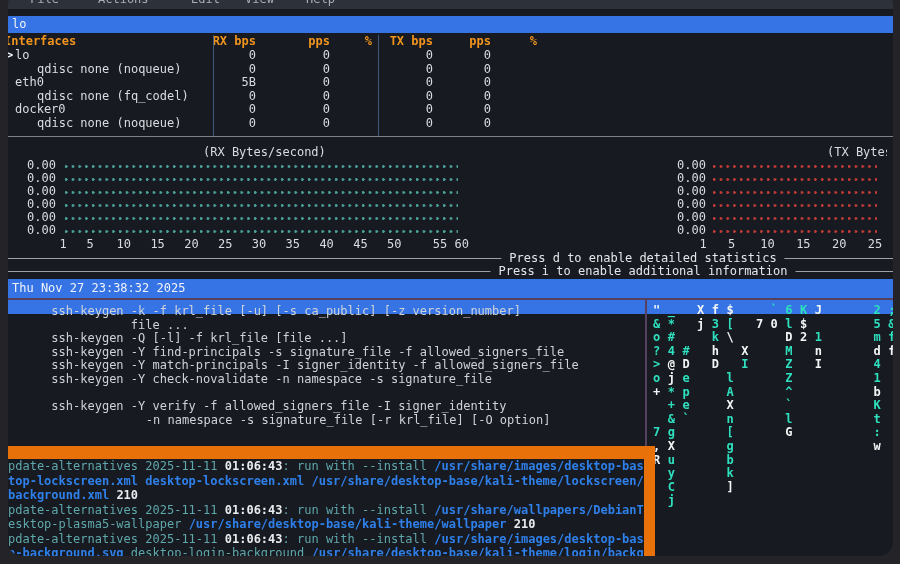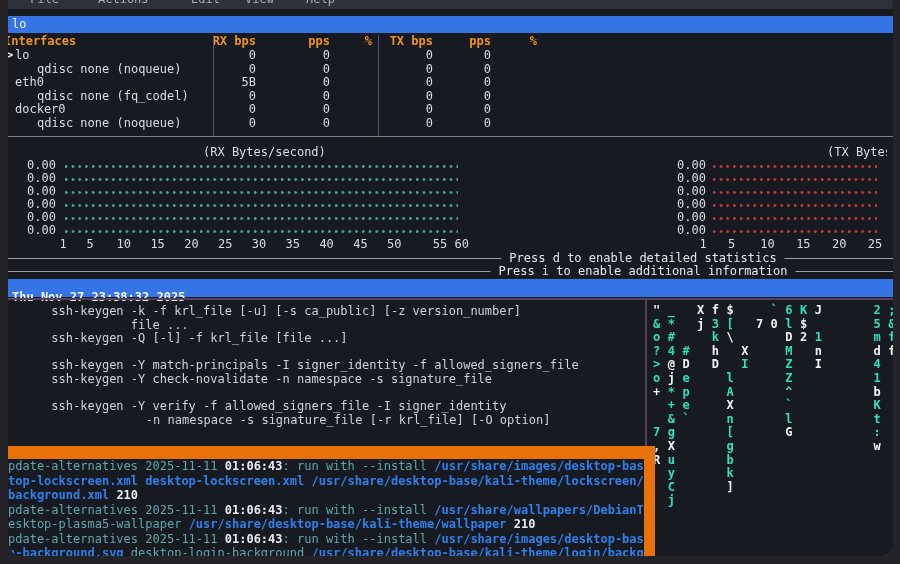--- a/index.html
+++ b/index.html
@@ -169,30 +169,31 @@
       </div>
 
     <div class="abs hintrow" style="top:239px;">
       <span>Press d to enable detailed statistics</span>
     </div>
     <div class="abs hintrow" style="top:252px;">
       <span>Press i to enable additional information</span>
     </div>
   </div>
 
-  <div class="abs bluebar" style="top:289px;height:18px;padding-top:12px;font-weight:bold;">
+  <div class="abs bluebar" style="top:289px;height:35px;padding-top:3px;">
     <span>Thu Nov 27 23:38:32 2025</span>
   </div>
   <div class="abs psep-h" style="top:308px;"></div>
   <div class="abs psep-v" style="left:637px;top:309px;height:147px;"></div>
 
   <div id="ssh-pane" class="abs" style="left:0;top:310px;width:636px;height:146px;">
       <span class=" ssh-line" style="position: absolute; left: 0px; top: 5px;">      ssh-keygen -k -f krl_file [-u] [-s ca_public] [-z version_number]</span>
       <span class=" ssh-line" style="position: absolute; left: 0px; top: 18.6px;">                 file ...</span>
       <span class=" ssh-line" style="position: absolute; left: 0px; top: 32.2px;">      ssh-keygen -Q [-l] -f krl_file [file ...]</span>
+      <span class=" ssh-line" style="position: absolute; left: 0px; top: 45.8px;">      ssh-keygen -Y find-principals -s signature_file -f allowed_signers_file</span>
       <span class=" ssh-line" style="position: absolute; left: 0px; top: 59.4px;">      ssh-keygen -Y match-principals -I signer_identity -f allowed_signers_file</span>
       <span class=" ssh-line" style="position: absolute; left: 0px; top: 73px;">      ssh-keygen -Y check-novalidate -n namespace -s signature_file</span>
       <span class=" ssh-line" style="position: absolute; left: 0px; top: 100.2px;">      ssh-keygen -Y verify -f allowed_signers_file -I signer_identity</span>
       <span class=" ssh-line" style="position: absolute; left: 15px; top: 113.8px;">                 -n namespace -s signature_file [-r krl_file] [-O option]</span>
     </div>
 
   <div id="matrix-pane" class="abs" style="left:0;top:0;width:885px;height:566px;pointer-events:none;">
       <span class=" mx b" style="position: absolute; left: 645px; top: 314px;">"</span>
       <span class=" mx" style="position: absolute; left: 659.7px; top: 314px;">_</span>
       <span class=" mx b" style="position: absolute; left: 689.1px; top: 314px;">X</span>

